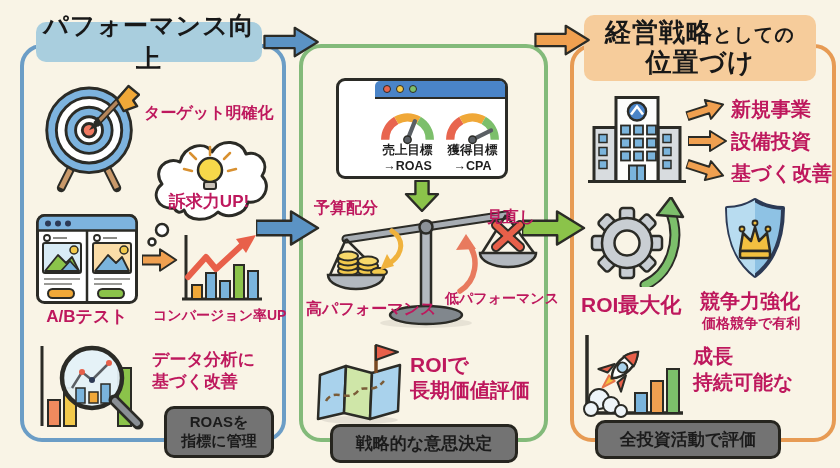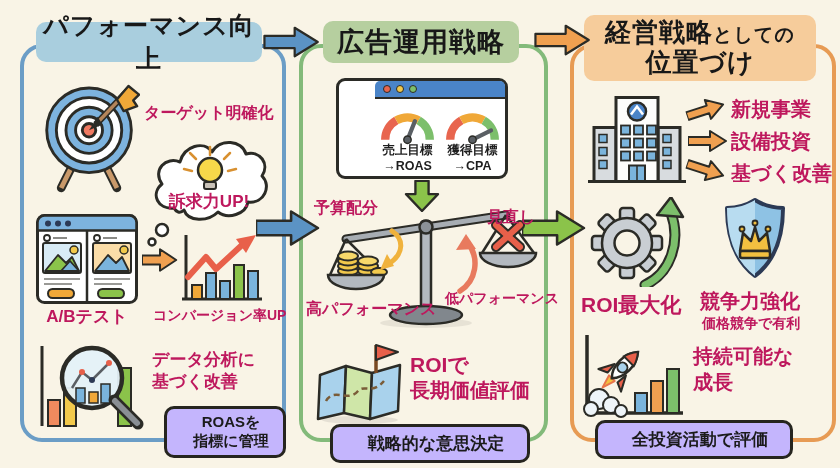--- a/index.html
+++ b/index.html
@@ -4,46 +4,43 @@
 <style>
   html,body{margin:0;padding:0;}
   body{font-family:"Liberation Sans","DejaVu Sans",sans-serif;}
   #stage{position:relative;width:840px;height:468px;background:#f9f4e6;overflow:hidden;color:#1e1e1e;}
   .abs{position:absolute;}
   .col-border{position:absolute;border:4px solid;border-radius:22px;background:transparent;}
   .hdr{position:absolute;display:flex;align-items:center;justify-content:center;
        font-weight:800;color:#181818;border-radius:10px;text-align:center;letter-spacing:1px;}
   .lbl{position:absolute;font-weight:700;color:#be185d;white-space:nowrap;line-height:1.2;}
   .center{text-align:center;}
-  .note-box{position:absolute;background:#c4b5fd;border:3px solid #26251f;border-radius:10px;
+  .note-box{position:absolute;background:#737373;border:3px solid #26251f;border-radius:10px;
        display:flex;flex-direction:column;align-items:center;justify-content:center;
-       font-weight:800;color:#1b1b1b;text-align:right;line-height:1.25;padding-left:12px;}
+       font-weight:800;color:#1b1b1b;text-align:right;line-height:1.25;}
   .gauge-window{position:absolute;background:#ffffff;border:3px solid #2b2b26;border-radius:9px;box-sizing:border-box;padding-left:36px;}
   .gw-topbar{height:16px;background:#4a84c8;border-radius:5px 5px 0 0;border-bottom:2px solid #2b2b26;
        display:flex;align-items:center;gap:5px;padding-left:8px;}
   .gw-dot{width:8px;height:8px;border-radius:50%;border:1.5px solid #2b2b26;box-sizing:border-box;}
   .gw-gauges{display:flex;justify-content:space-around;margin-top:2px;}
   .gw-labels{display:flex;justify-content:space-around;margin-top:-2px;}
   .gw-cell{font-weight:800;font-size:12.5px;line-height:1.25;text-align:center;}
   svg{display:block;}
 </style>
 </head>
 <body>
 
 <div id="stage">
 
   <div class="col-border" style="left:20px;top:44px;width:258px;height:390px;border-color:#6b9dc6;"></div>
   <div class="col-border" style="left:299px;top:44px;width:241px;height:390px;border-color:#83ba7a;"></div>
   <div class="col-border" style="left:570px;top:44px;width:258px;height:390px;border-color:#e79b54;"></div>
 
   <div class="hdr" style="left:36px;top:22px;width:226px;height:40px;background:#a9cede;font-size:25px;">
     <span>パフォーマンス向上</span>
-  </div>
-  <div class="hdr" style="left:323px;top:21px;width:196px;height:42px;background:#b6cf9f;font-size:27px;">
-    <span>広告運用戦略</span>
   </div>
   <div class="hdr" style="left:584px;top:15px;width:232px;height:66px;background:#f6cc9b;font-size:26px;flex-direction:column;line-height:1.15;">
     <div>
       <span>経営戦略</span><span style="font-size:19px;text-align:center;">としての</span>
     </div>
     <div>位置づけ</div>
   </div>
 
   <div class="abs" style="left:262px;top:26px;">
     <svg width="60" height="32" viewBox="0 0 62 36">
@@ -389,21 +386,21 @@
         <polygon points="-8,1 -16,16 -7,12" fill="#e8604a" stroke="#2b2b26" stroke-width="2" stroke-linejoin="round"></polygon>
         <polygon points="8,1 16,16 7,12" fill="#e8604a" stroke="#2b2b26" stroke-width="2" stroke-linejoin="round"></polygon>
         <polygon points="-4,13 4,13 0,26" fill="#f2c040" stroke="#e8754a" stroke-width="2" stroke-linejoin="round"></polygon>
         <path d="M0,-24 C9,-14 9,4 0,13 C-9,4 -9,-14 0,-24 Z" fill="#ffffff" stroke="#2b2b26" stroke-width="2.5"></path>
         <path d="M0,-24 C4,-19 6,-15 7,-11 L-7,-11 C-6,-15 -4,-19 0,-24 Z" fill="#e8604a" stroke="#2b2b26" stroke-width="2"></path>
         <circle cx="0" cy="-2" r="5" fill="#a9d2ec" stroke="#2b2b26" stroke-width="2"></circle>
       </g>
     </svg>
   </div>
   <div class="lbl" style="left:693px;top:343px;font-size:20px;line-height:1.3;">
+    <div>成長</div>
     <div>持続可能な</div>
-    <div>成長</div>
   </div>
 
   <div class="note-box" style="left:595px;top:420px;width:180px;height:33px;font-size:17px;">
     <div>全投資活動で評価</div>
   </div>
 
 </div>
 
 </body></html>

